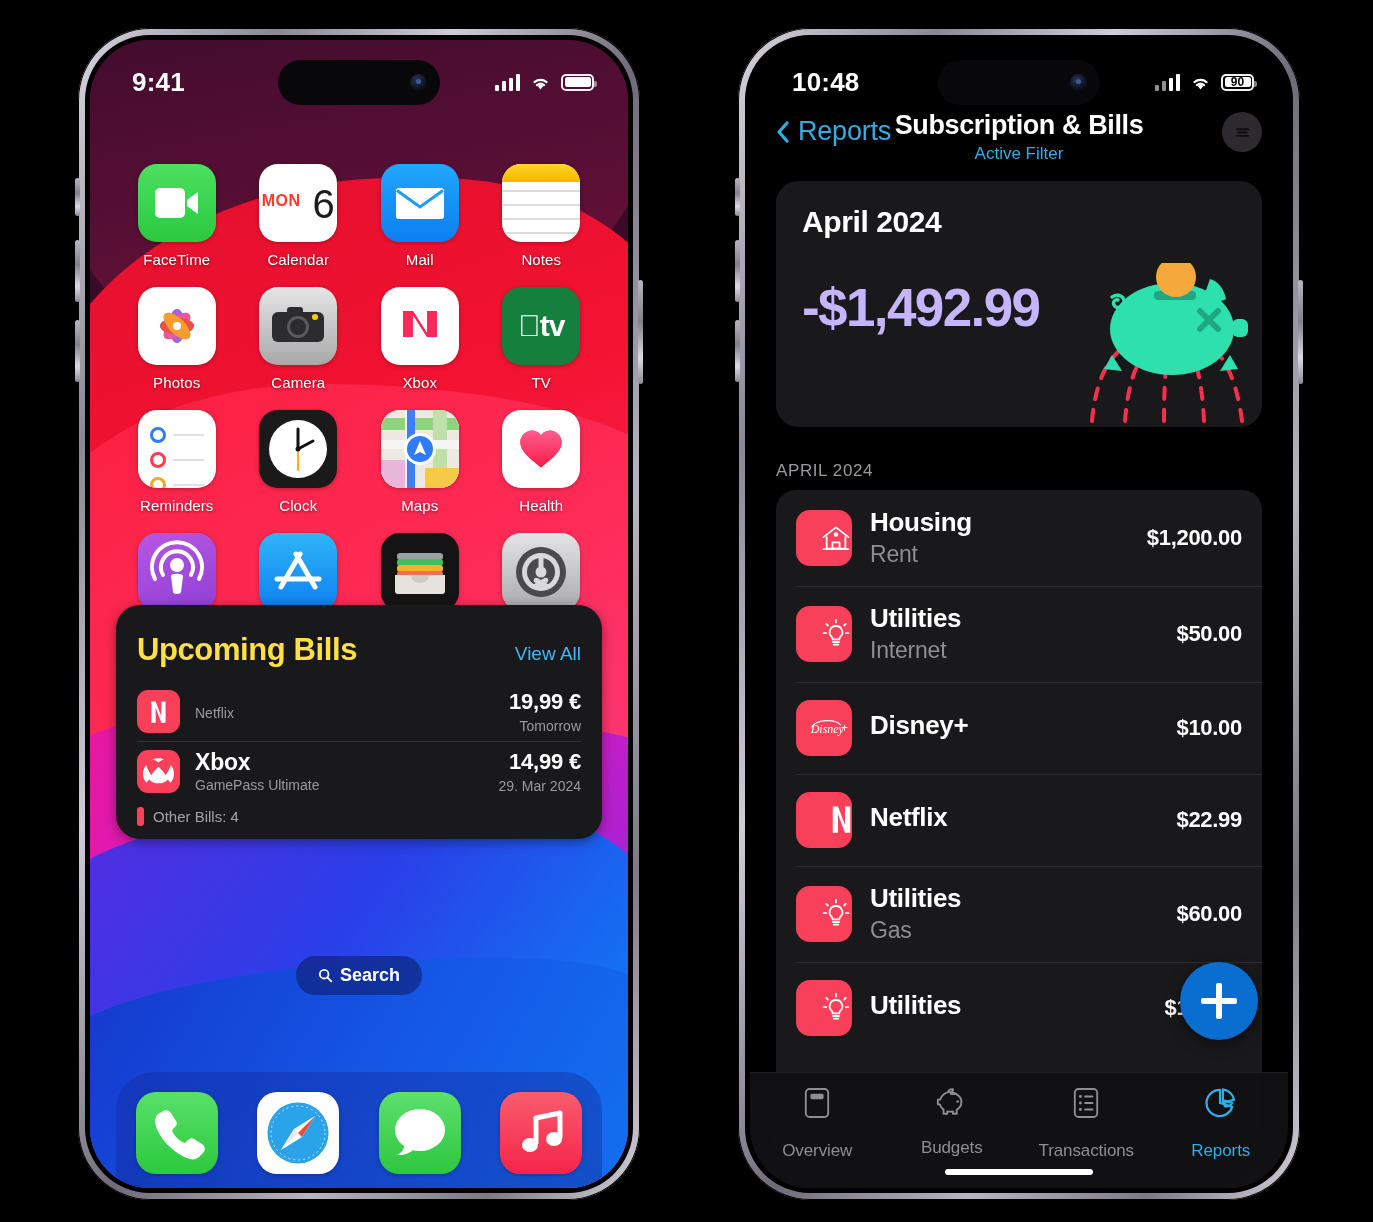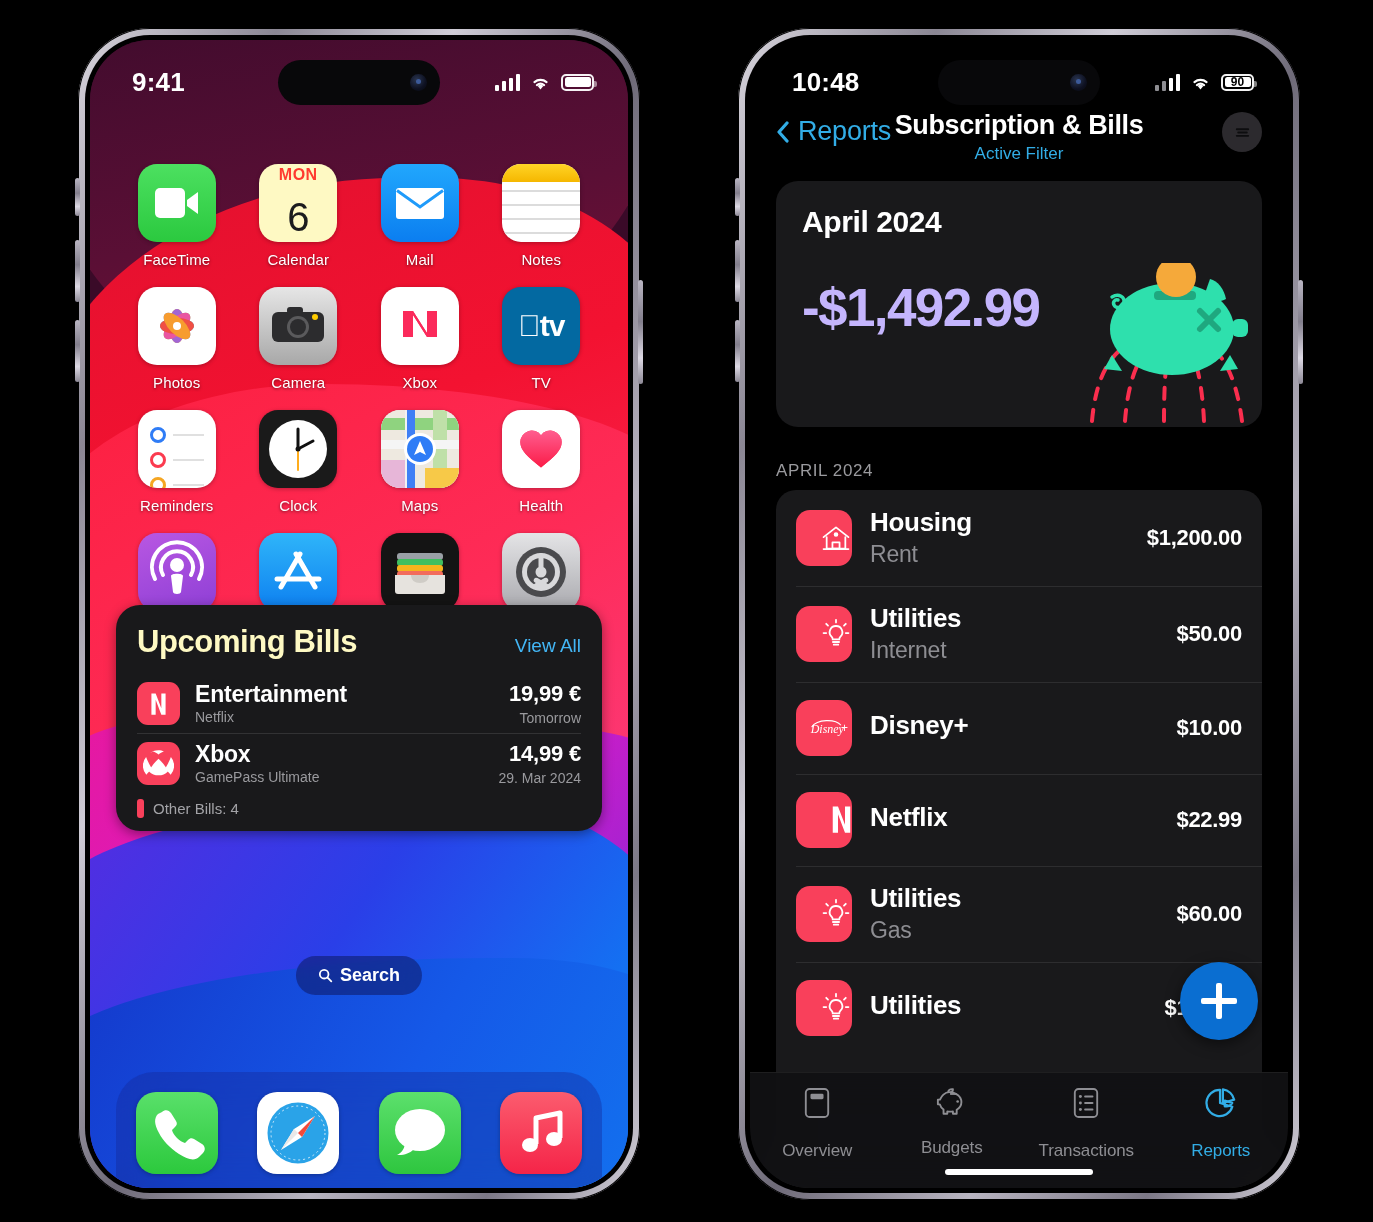--- a/index.html
+++ b/index.html
@@ -53,21 +53,21 @@
   .app-grid{margin-top:124px;padding:0 26px;display:grid;grid-template-columns:repeat(4,1fr);row-gap:19px;}
   .app{display:flex;flex-direction:column;align-items:center;}
   .app-icon{width:78px;height:78px;border-radius:19px;overflow:hidden;position:relative;
             box-shadow:0 1px 4px rgba(0,0,0,.28);}
   .app-label{margin-top:9px;font-size:15px;color:#fff;text-shadow:0 1px 3px rgba(0,0,0,.55);letter-spacing:.1px;}
 
   
   .widget{position:absolute;left:26px;right:26px;top:565px;background:#19191b;border-radius:24px;
           padding:19px 21px 13px;box-sizing:border-box;z-index:12;box-shadow:0 3px 12px rgba(0,0,0,.4);}
   .w-head{display:flex;align-items:baseline;justify-content:space-between;margin-bottom:14px;}
-  .w-title{font-size:31px;font-weight:bold;color:#fef9c3;letter-spacing:-.4px;}
+  .w-title{font-size:31px;font-weight:bold;color:#fde047;letter-spacing:-.4px;margin-top:8px;}
   .w-viewall{font-size:19px;color:#43b6f5;font-weight:500;}
   .w-row{display:flex;align-items:center;padding:7px 0;}
   .w-row+.w-row{border-top:1px solid rgba(255,255,255,.11);}
   .w-ic{width:43px;height:43px;border-radius:11px;background:#f9405b;flex:0 0 auto;margin-right:15px;
         display:flex;align-items:center;justify-content:center;position:relative;}
   .w-mid{flex:1;min-width:0;}
   .w-name{font-size:23px;font-weight:bold;color:#fff;line-height:1.12;letter-spacing:-.2px;}
   .w-sub{font-size:14px;color:#9a9a9e;margin-top:2px;}
   .w-right{text-align:right;}
   .w-amt{font-size:22px;font-weight:bold;color:#fff;letter-spacing:-.2px;}
@@ -184,21 +184,21 @@
           <div class="app">
             <div class="app-icon" style="background:linear-gradient(180deg,#4ce060,#2bc93f);">
               <svg viewBox="0 0 78 78" style="width:100%;height:100%">
                     <path d="M17 29a5 5 0 0 1 5-5h20a5 5 0 0 1 5 5v20a5 5 0 0 1-5 5H22a5 5 0 0 1-5-5z" fill="#fff"></path>
                     <path d="M49 36l11-8v22l-11-8z" fill="#fff"></path>
                   </svg>
             </div>
             <div class="app-label">FaceTime</div>
           </div>
           <div class="app">
-            <div class="app-icon" style="background:#fef9c3;display:flex;flex-direction:column;align-items:center;justify-content:center;gap:12px;">
+            <div class="app-icon" style="background:#ffffff;display:flex;flex-direction:row;align-items:center;justify-content:center;gap:12px;">
               <div style="font-size:16px;font-weight:bold;color:#ff3b30;letter-spacing:.5px;margin-top:-4px">MON</div>
               <div style="font-size:40px;color:#1c1c1e;line-height:.95;margin-top:2px">6</div>
             </div>
             <div class="app-label">Calendar</div>
           </div>
           <div class="app">
             <div class="app-icon" style="background:linear-gradient(180deg,#21a7fd,#0b7ef0);">
               <svg viewBox="0 0 78 78" style="width:100%;height:100%">
                     <rect x="15" y="24" width="48" height="31" rx="3" fill="#fff"></rect>
                     <path d="M16 26.5 39 43l23-16.5" stroke="#1f9bfa" stroke-width="3" fill="none"></path>
@@ -253,21 +253,21 @@
             <div class="app-icon" style="background:#fff;">
               <svg viewBox="0 0 78 78" style="width:100%;height:100%">
                     <path d="M20 20h38v38H20z" fill="none"></path>
                     <path d="M22 50V24h10l14 22V24h10v26H46L32 28v22z" fill="#fb2a5b"></path>
                     <path d="M22 50V24h10l14 22V24h10v26H46L32 28v22z" fill="#fb2a5b"></path>
                   </svg>
             </div>
             <div class="app-label">Xbox</div>
           </div>
           <div class="app">
-            <div class="app-icon" style="background:#0369a1;display:flex;align-items:center;justify-content:center;">
+            <div class="app-icon" style="background:#15803d;display:flex;align-items:center;justify-content:center;">
               <span style="color:#fff;font-size:30px;font-weight:bold;letter-spacing:-1px">tv</span>
             </div>
             <div class="app-label">TV</div>
           </div>
         </div>
 
         <div class="app-grid" style="margin-top:19px">
           <div class="app">
             <div class="app-icon" style="background:#fff;padding:17px 12px;box-sizing:border-box;">
               <div style="display:flex;align-items:center;gap:7px;margin-bottom:9px">
@@ -398,21 +398,20 @@
           <div class="w-viewall">View All</div>
         </div>
 
         <div class="w-row">
           <div class="w-ic">
             <svg viewBox="0 0 24 30" style="width:17px;height:22px">
                   <path d="M2 0h6l8 21V0h6v30h-6L8 9v21H2z" fill="#fff"></path>
                 </svg>
           </div>
           <div class="w-mid">
-            <div class="w-name">Entertainment</div>
             <div class="w-sub">Netflix</div>
           </div>
           <div class="w-right">
             <div class="w-amt">19,99 €</div>
             <div class="w-when">Tomorrow</div>
           </div>
         </div>
 
         <div class="w-row">
           <div class="w-ic">

